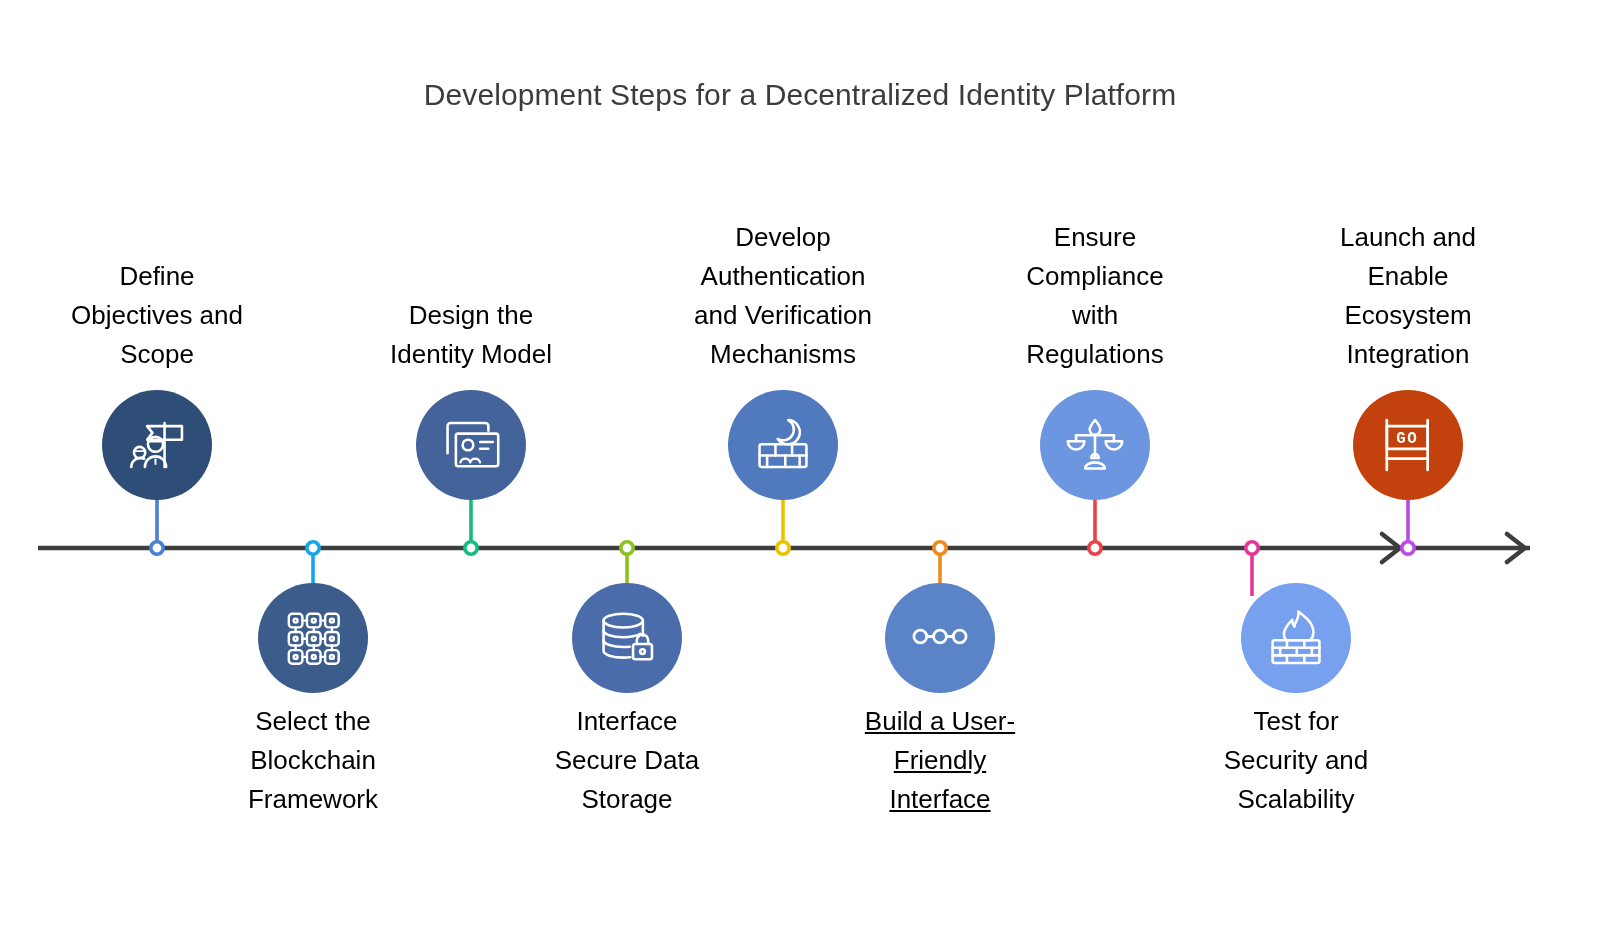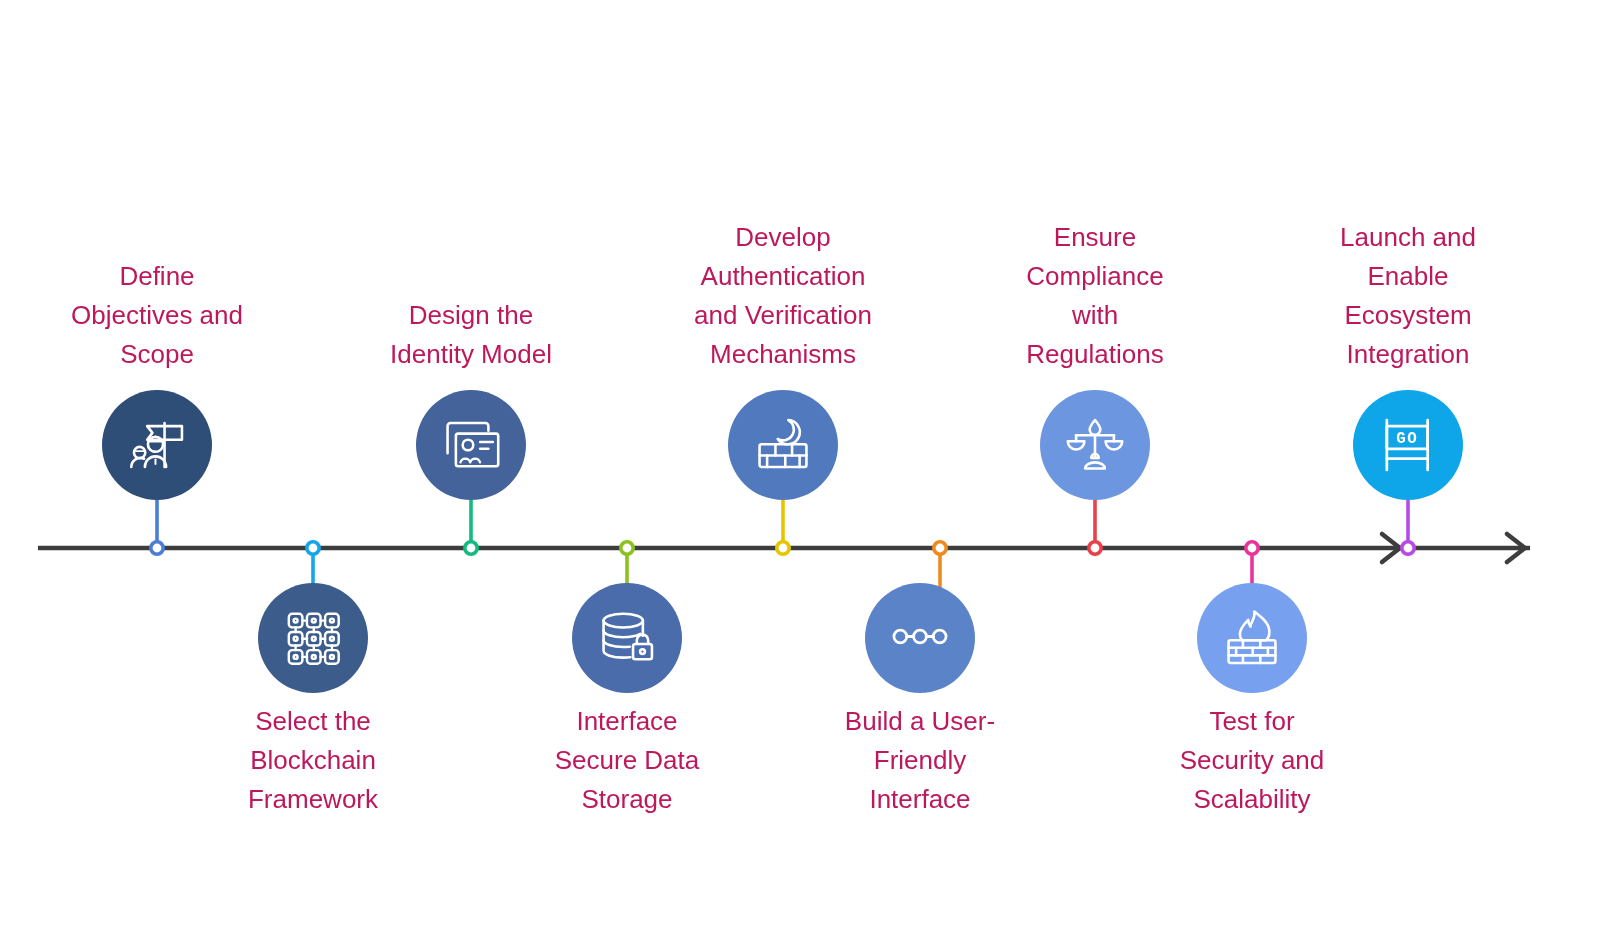--- a/index.html
+++ b/index.html
@@ -60,21 +60,21 @@
     bottom: 441px; 
     justify-content: flex-end;
   }
   .node.below {
     top: 583px;
   }
 
   .node-label {
     font-size: 26px;
     line-height: 39px;
-    color: #be185d;
+    color: #000000;
     text-align: center;
     font-weight: 400;
     white-space: pre-line;
   }
   .node.above .node-label { margin-bottom: 16px; }
   .node.below .node-label { margin-top: 9px; }
 
   .node-circle {
     width: 110px;
     height: 110px;
@@ -86,20 +86,21 @@
   }
   .node-circle svg {
     display: block;
   }
 </style>
 </head>
 <body>
 
 <div id="stage">
 
+  <div class="chart-title">Development Steps for a Decentralized Identity Platform</div>
 
   <svg class="axis-svg" viewBox="0 0 1600 941" width="1600" height="941" id="axis-layer">
       <line x1="38" y1="548" x2="1530" y2="548" stroke="#3d3d3d" stroke-width="4.5"></line>
       <path d="M 1382 534 L 1400 548 L 1382 562" fill="none" stroke="#3d3d3d" stroke-width="4.5" stroke-linecap="round" stroke-linejoin="round"></path>
       <path d="M 1507 534 L 1525 548 L 1507 562" fill="none" stroke="#3d3d3d" stroke-width="4.5" stroke-linecap="round" stroke-linejoin="round"></path>
       <line x1="157" y1="548" x2="157" y2="500" stroke="#4a7fd4" stroke-width="3.6"></line>
       <circle cx="157" cy="548" r="6.2" fill="#ffffff" stroke="#4a7fd4" stroke-width="3.6"></circle>
       <line x1="313" y1="548" x2="313" y2="596" stroke="#14a6e8" stroke-width="3.6"></line>
       <circle cx="313" cy="548" r="6.2" fill="#ffffff" stroke="#14a6e8" stroke-width="3.6"></circle>
       <line x1="471" y1="548" x2="471" y2="500" stroke="#13bb7e" stroke-width="3.6"></line>
@@ -230,21 +231,21 @@
       <line x1="6" y1="51" x2="68" y2="51"></line>
       <line x1="27" y1="36" x2="27" y2="51"></line>
       <line x1="49" y1="36" x2="49" y2="51"></line>
       <line x1="16" y1="51" x2="16" y2="66"></line>
       <line x1="40" y1="51" x2="40" y2="66"></line>
       <line x1="59" y1="51" x2="59" y2="66"></line>
     </g>
           </svg>
         </div>
       </div>
-      <div class="node below" style="left: 920px;">
+      <div class="node below" style="left: 940px; text-decoration: underline;">
         <div class="node-circle" style="background: rgb(91, 131, 200);">
           <svg viewBox="-4 -4 82 82" width="62" height="62">
     <g fill="none" stroke="#fff" stroke-width="3.6" stroke-linecap="round" stroke-linejoin="round">
       <circle cx="11" cy="35" r="8.5"></circle>
       <circle cx="37" cy="35" r="8.5"></circle>
       <circle cx="63" cy="35" r="8.5"></circle>
       <line x1="19.5" y1="35" x2="28.5" y2="35" stroke-width="4.2"></line>
       <line x1="45.5" y1="35" x2="54.5" y2="35" stroke-width="4.2"></line>
     </g>
           </svg>
@@ -267,21 +268,21 @@
       <line x1="12" y1="24" x2="12" y2="32"></line>
       <line x1="62" y1="24" x2="62" y2="32"></line>
       <path d="M1 32 H23 a11 11 0 0 1 -22 0 z"></path>
       <path d="M51 32 H73 a11 11 0 0 1 -22 0 z"></path>
       <path d="M32 54 a5 5 0 0 1 10 0 z"></path>
       <path d="M24 68 a13 8 0 0 1 26 0 z"></path>
     </g>
           </svg>
         </div>
       </div>
-      <div class="node below" style="left: 1252px;">
+      <div class="node below" style="left: 1296px;">
         <div class="node-circle" style="background: rgb(119, 160, 239);">
           <svg viewBox="-4 -4 82 82" width="62" height="62">
     <g fill="none" stroke="#fff" stroke-width="3.4" stroke-linecap="round" stroke-linejoin="round">
       <path d="M40 2 c2 10 -5 13 -5 20 c-2 -3 -3 -6 -3 -9 c-6 6 -11 12 -11 19 c0 3 1 6 3 8 h32 c3 -3 4 -7 4 -11 c0 -12 -10 -19 -20 -27 z"></path>
       <rect x="6" y="40" width="62" height="30" rx="2.5"></rect>
       <line x1="6" y1="50" x2="68" y2="50"></line>
       <line x1="6" y1="60" x2="68" y2="60"></line>
       <line x1="25" y1="40" x2="25" y2="50"></line>
       <line x1="48" y1="40" x2="48" y2="50"></line>
       <line x1="16" y1="50" x2="16" y2="60"></line>
@@ -294,21 +295,21 @@
         </div>
         <div class="node-label">Test for
 Security and
 Scalability</div>
       </div>
       <div class="node above" style="left: 1408px; margin-top: 8px;">
         <div class="node-label">Launch and
 Enable
 Ecosystem
 Integration</div>
-        <div class="node-circle" style="background: #0ea5e9;">
+        <div class="node-circle" style="background: #c2410c;">
           <svg viewBox="-4 -4 82 82" width="62" height="62">
     <g fill="none" stroke="#fff" stroke-width="3.6" stroke-linecap="round" stroke-linejoin="round">
       <line x1="9" y1="4" x2="9" y2="70"></line>
       <line x1="63" y1="4" x2="63" y2="70"></line>
       <rect x="9" y="12" width="54" height="30"></rect>
       <line x1="9" y1="55" x2="63" y2="55"></line>
       <text x="36" y="34.5" font-family="'Liberation Mono', monospace" font-size="21" font-weight="700" fill="#fff" stroke="none" text-anchor="middle" letter-spacing="2">GO</text>
     </g>
           </svg>
         </div>

